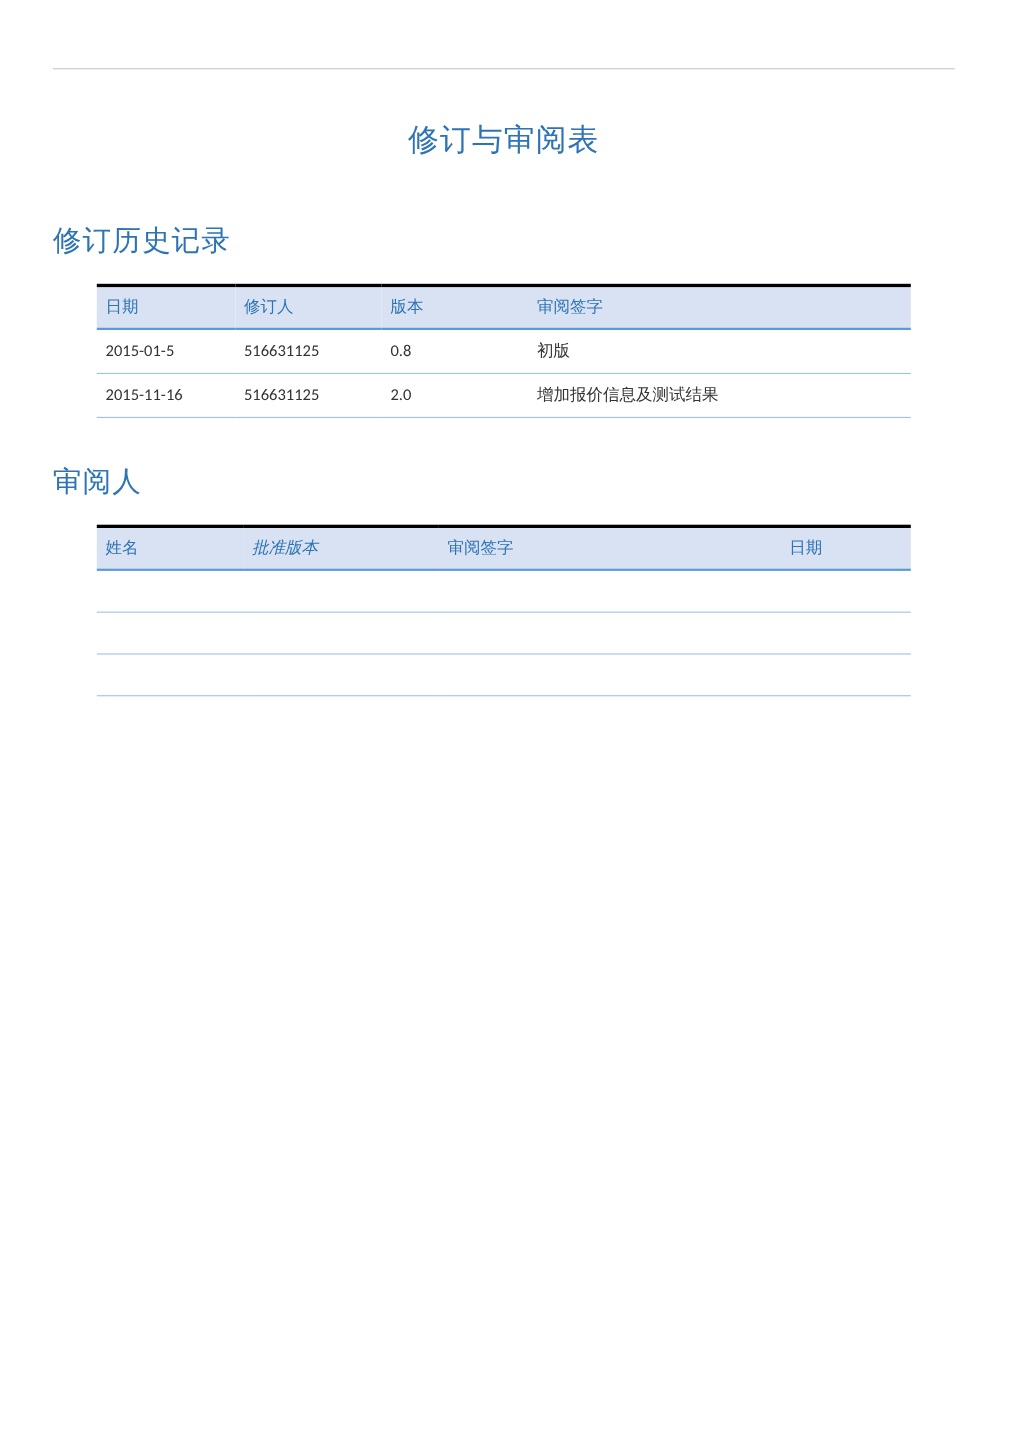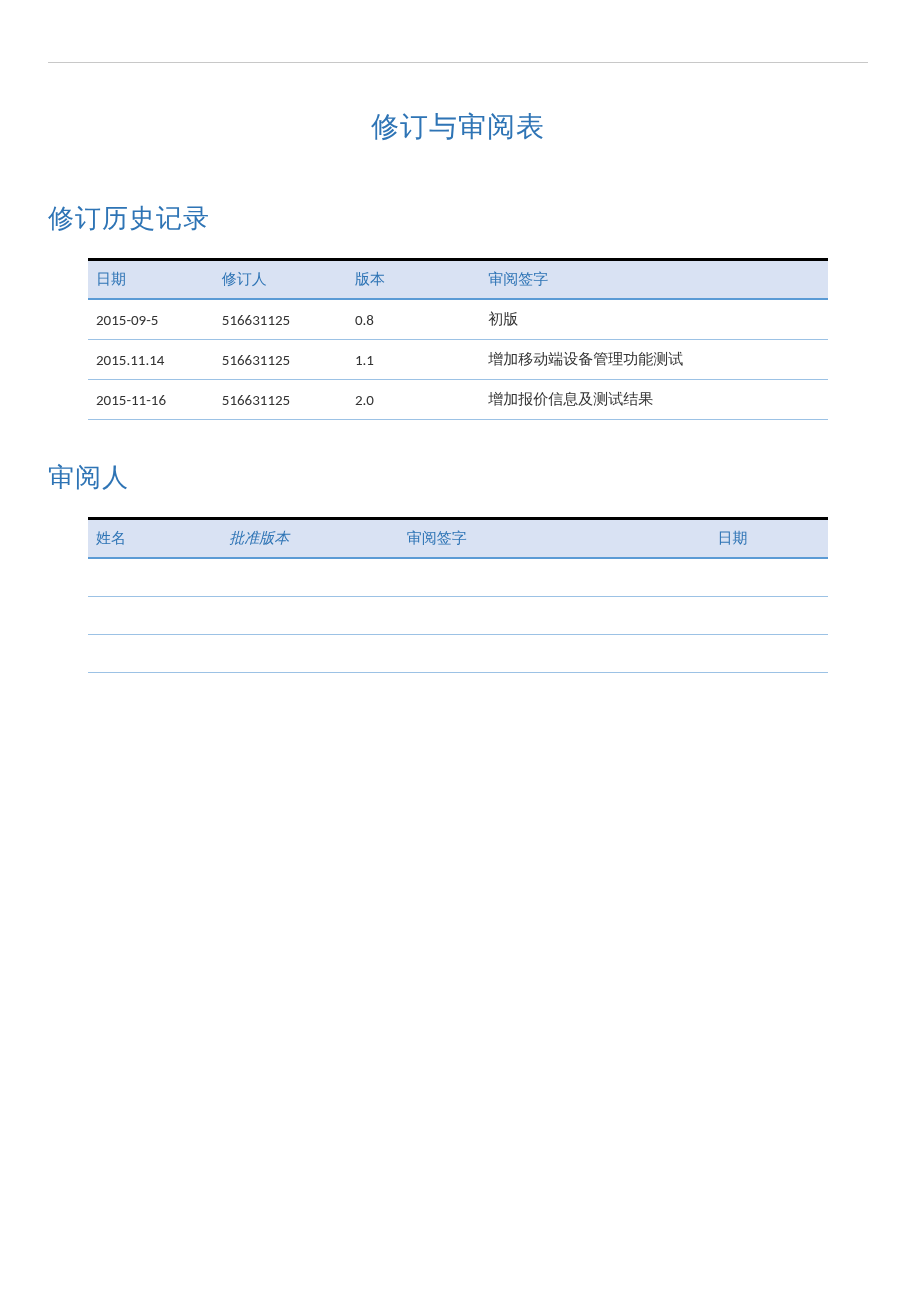--- a/index.html
+++ b/index.html
@@ -95,30 +95,24 @@
       <thead>
         <tr>
           <th class="col-date">日期</th>
           <th class="col-reviser">修订人</th>
           <th class="col-version">版本</th>
           <th class="col-desc">审阅签字</th>
         </tr>
       </thead>
       <tbody>
         <tr>
-          <td>2015-09-5</td>
+          <td>2015-01-5</td>
           <td>516631125</td>
           <td>0.8</td>
           <td>初版</td>
-        </tr>
-        <tr>
-          <td>2015.11.14</td>
-          <td>516631125</td>
-          <td>1.1</td>
-          <td>增加移动端设备管理功能测试</td>
         </tr>
         <tr>
           <td>2015-11-16</td>
           <td>516631125</td>
           <td>2.0</td>
           <td>增加报价信息及测试结果</td>
         </tr>
       </tbody>
     </table>
   </div>

